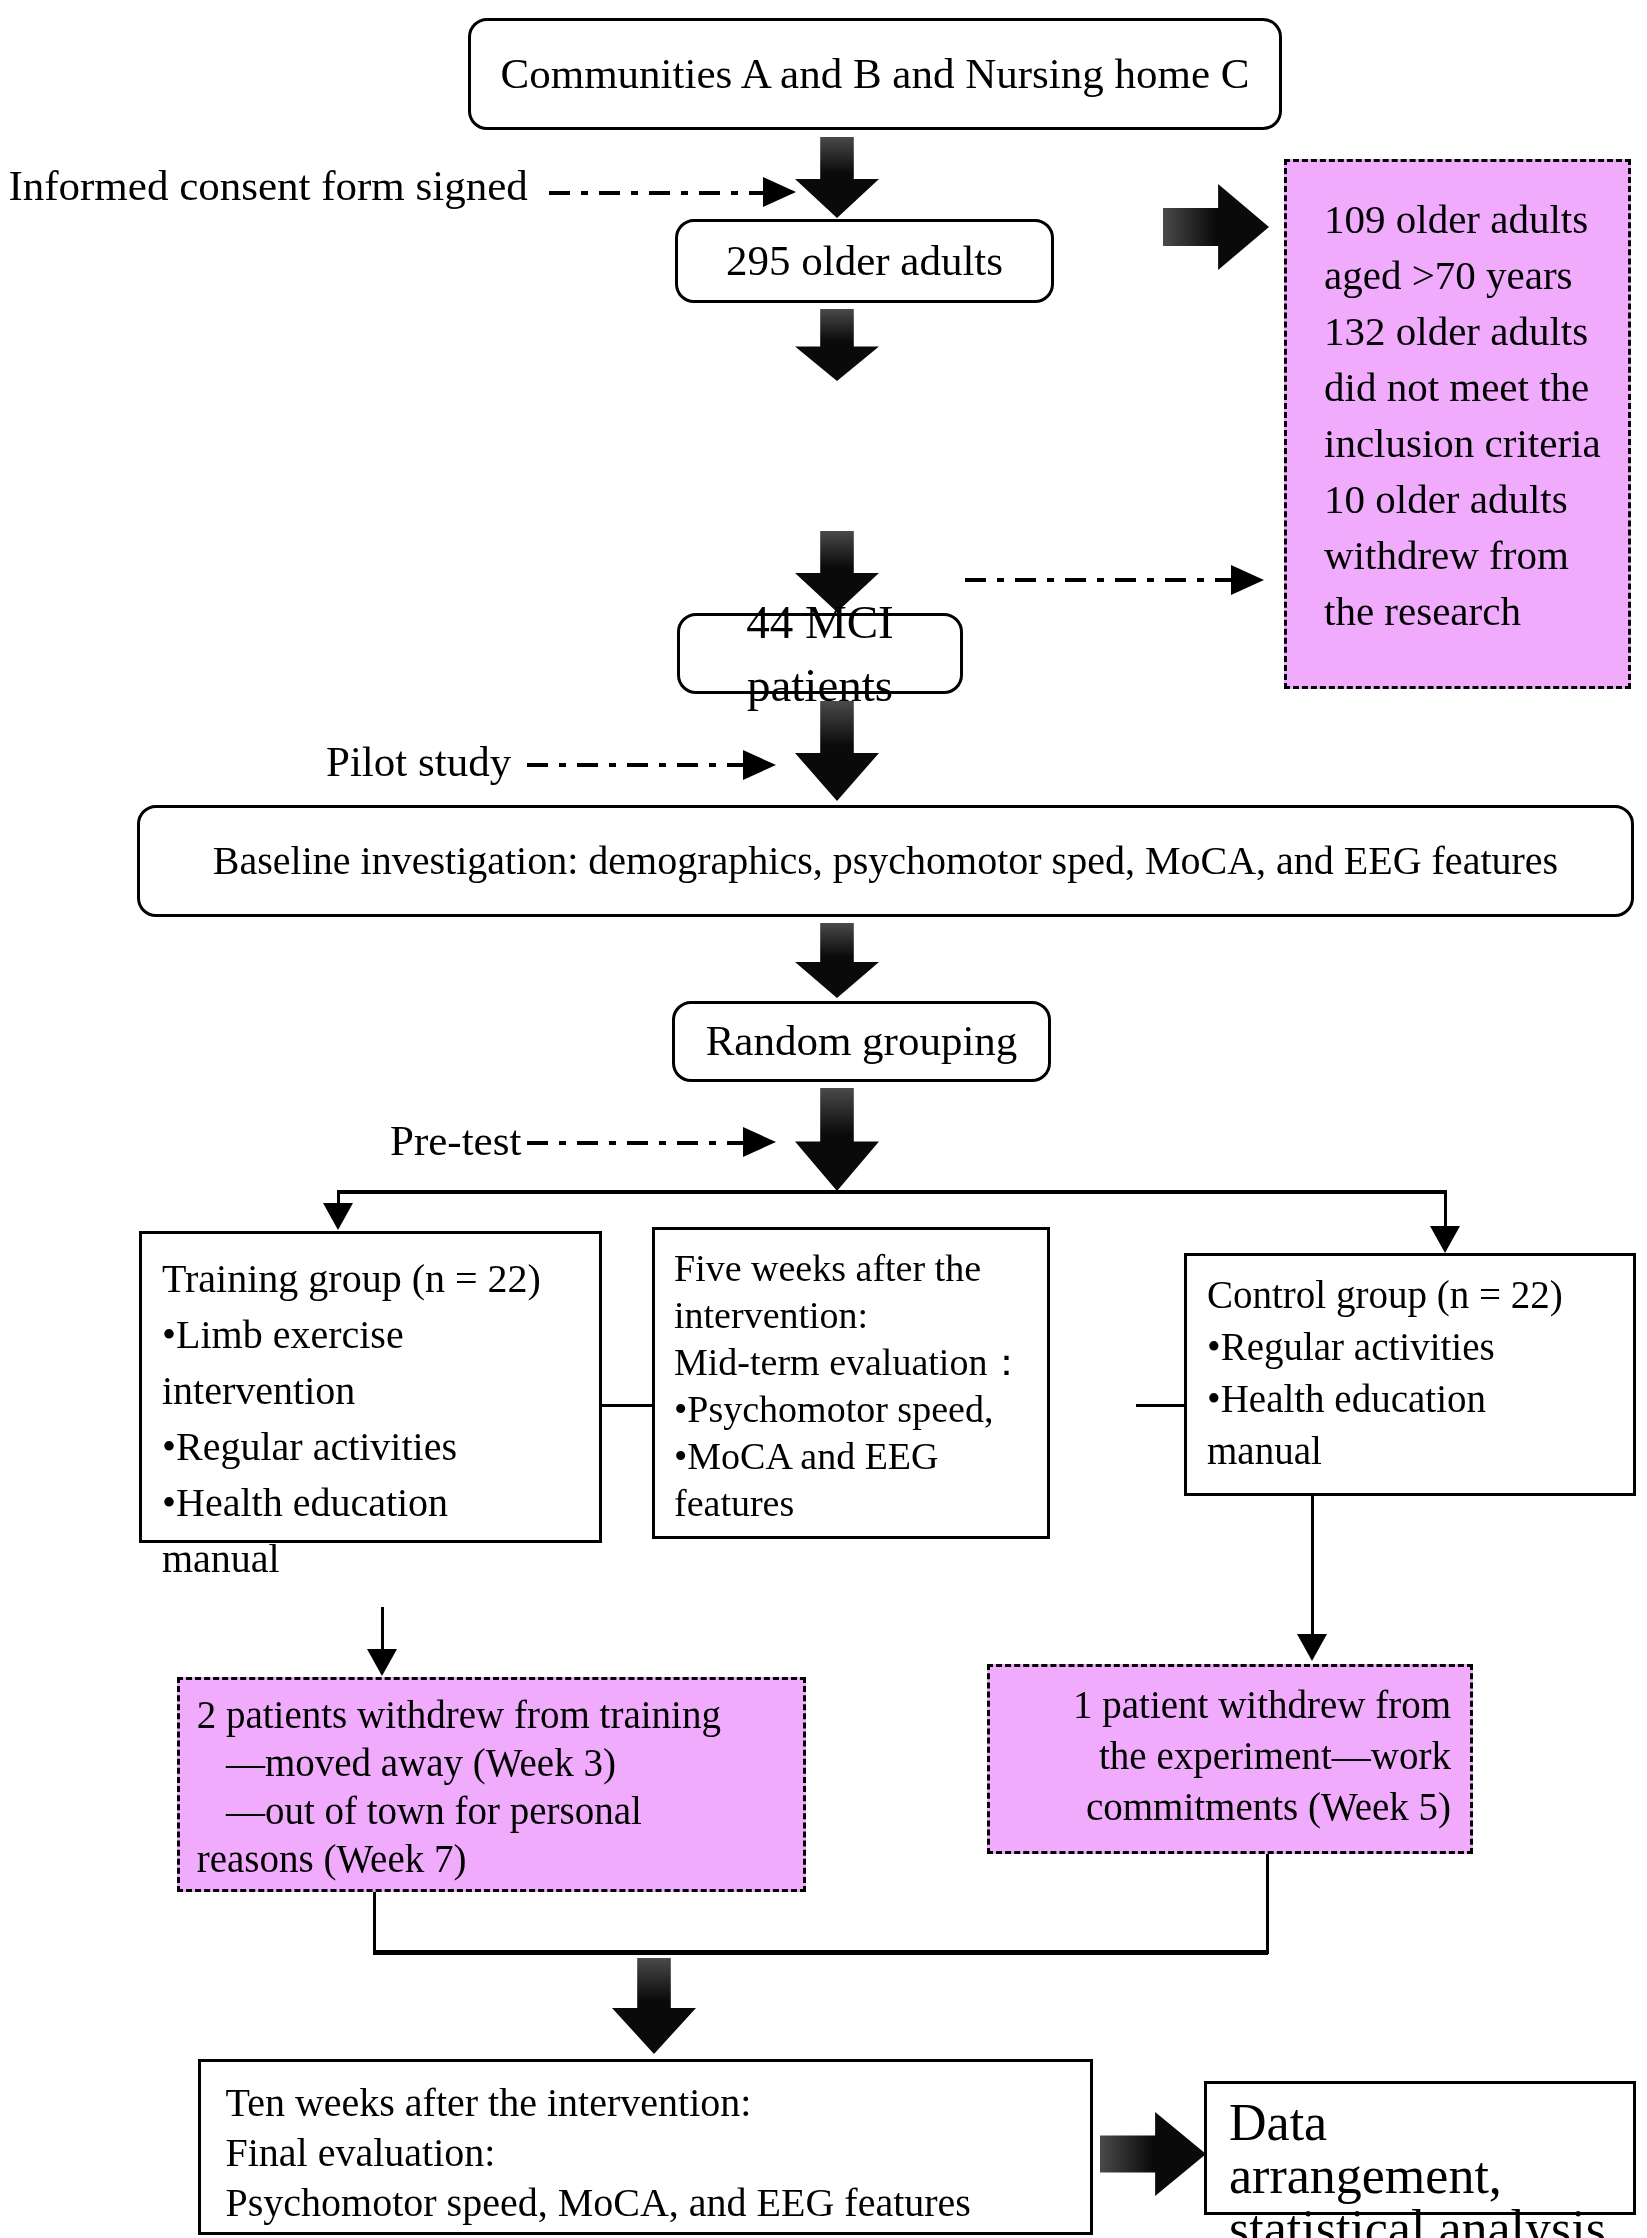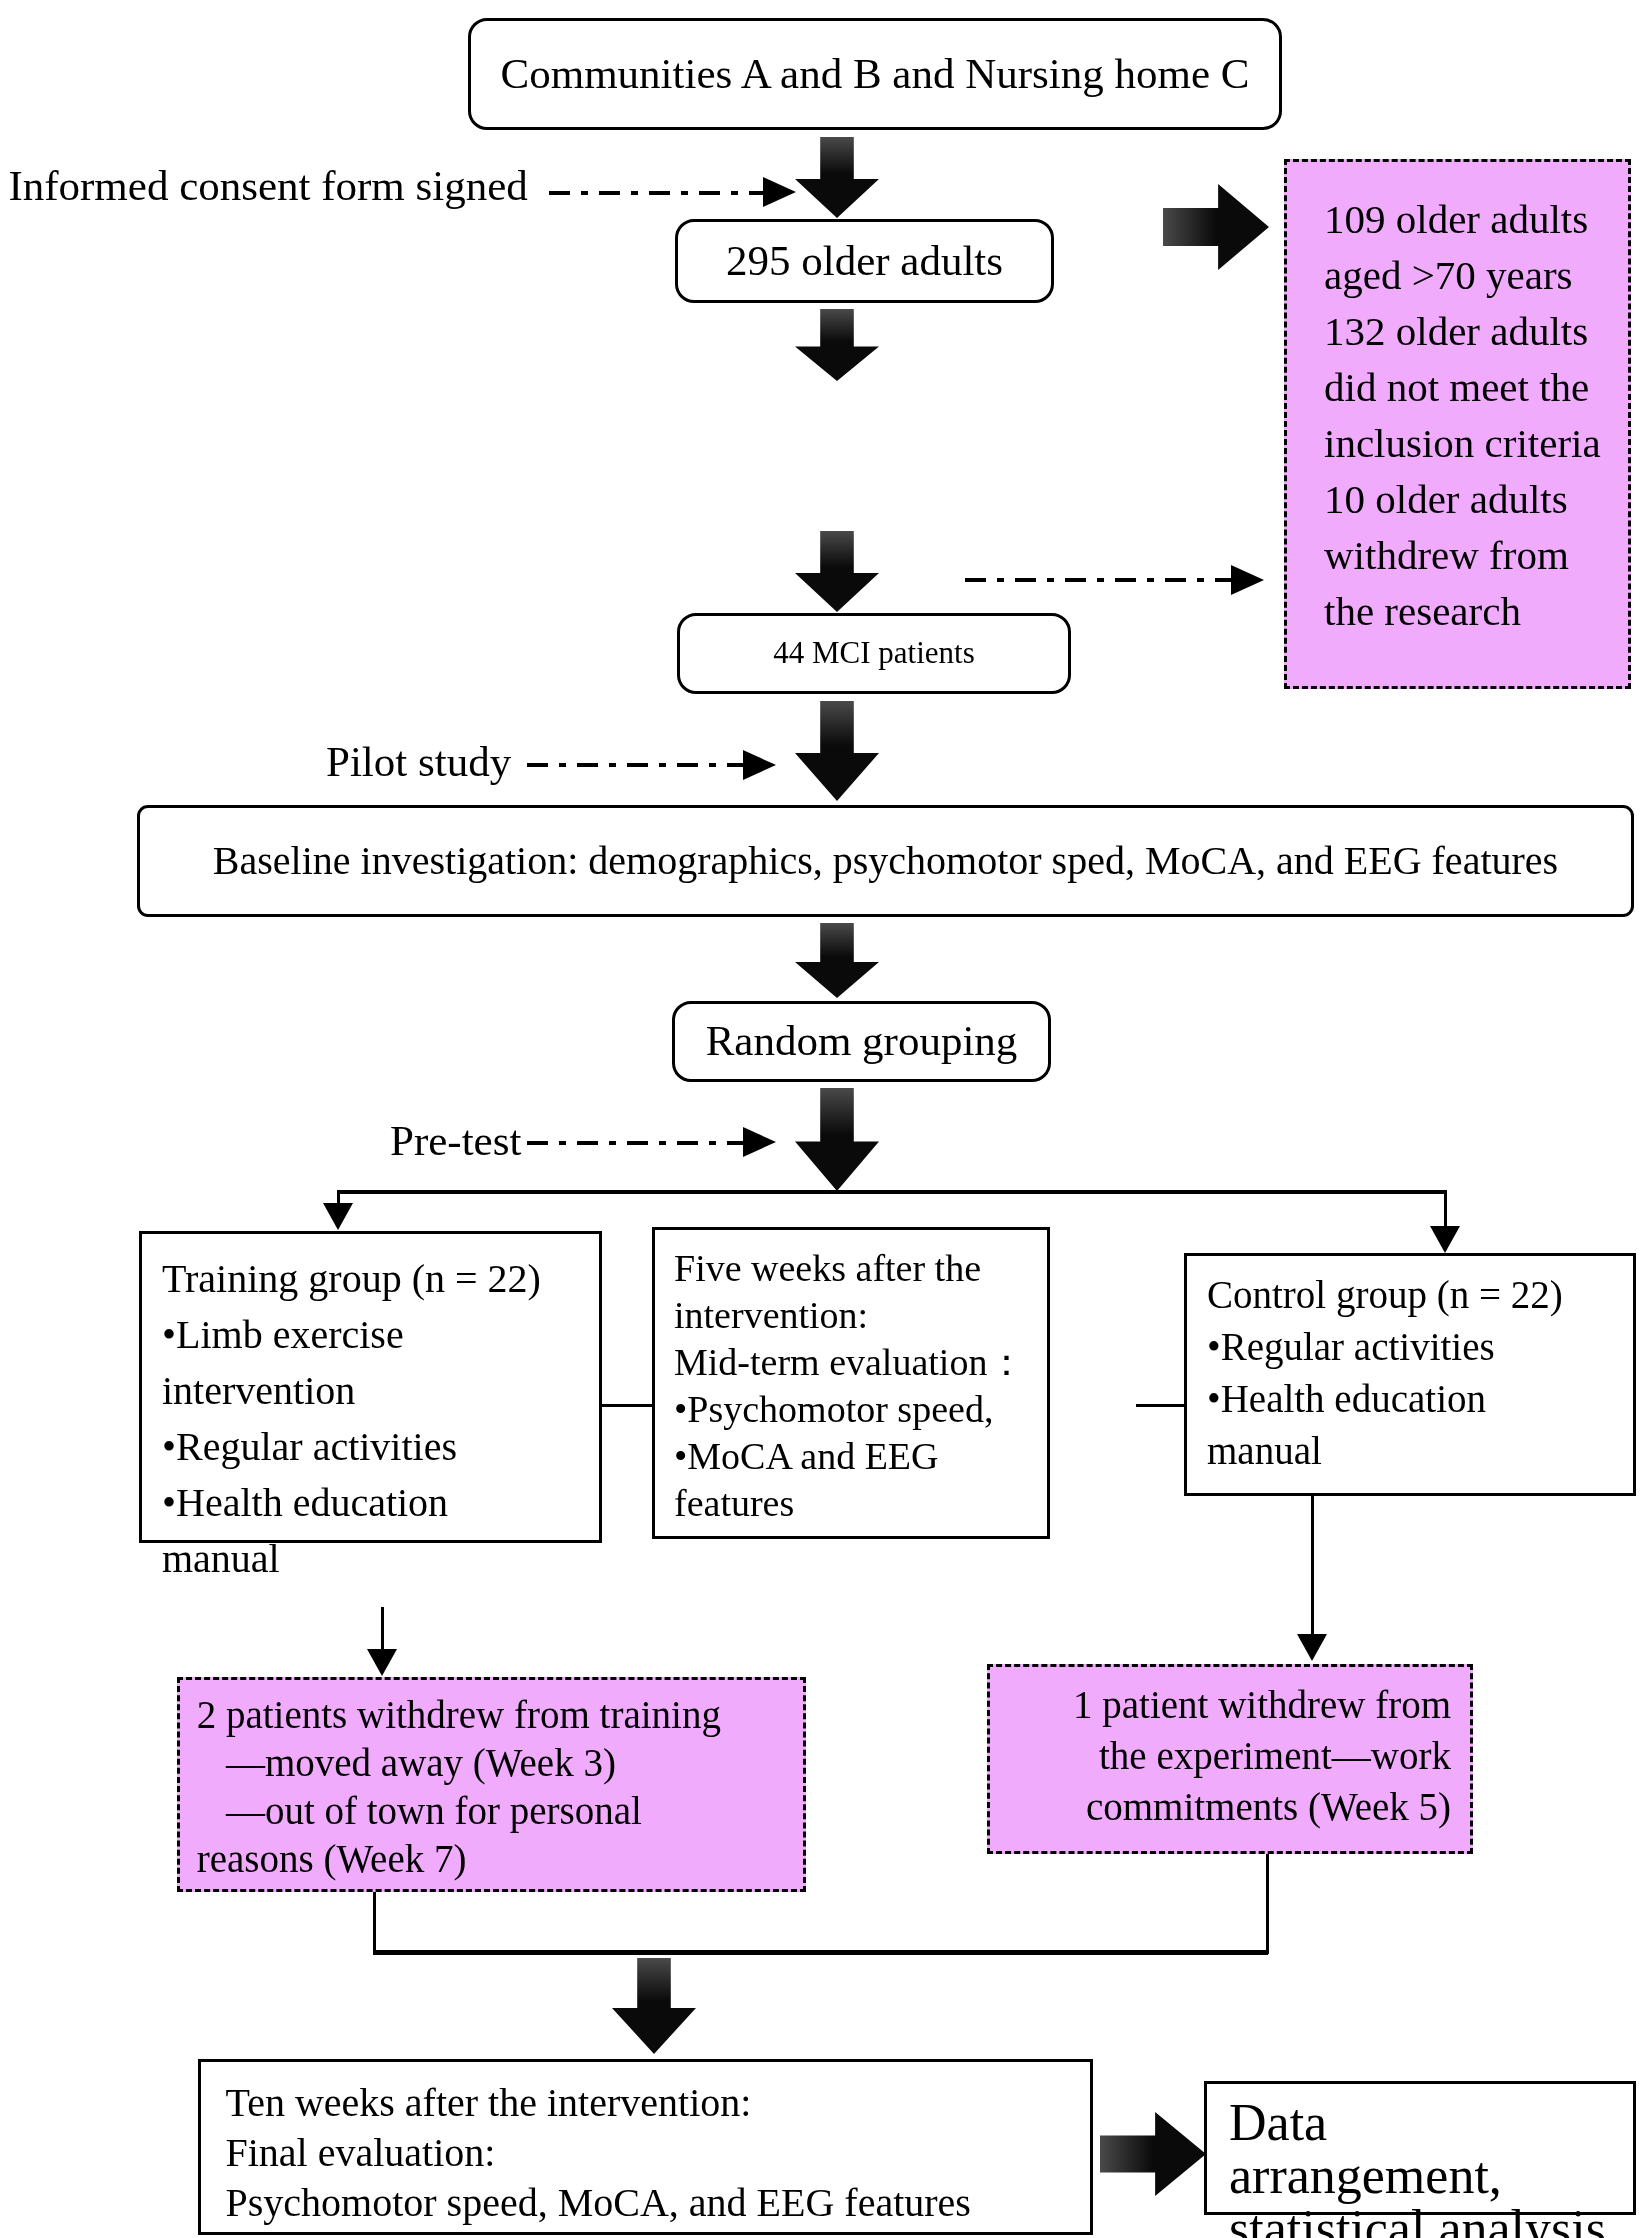--- a/index.html
+++ b/index.html
@@ -62,31 +62,31 @@
   </div>
 
   <div class="blockdown" style="left:795px;top:309px;width:84px;height:72px;"></div>
 
 
   <div class="blockdown" style="left:795px;top:531px;width:84px;height:81px;"></div>
 
   <div class="ddline" style="left:965px;top:578px;width:268px;"></div>
   <div class="headright" style="left:1231px;top:565px;"></div>
 
-  <div class="box rounded ctr" style="left:677px;top:613px;width:394px;height:81px;font-size:31px;">
+  <div class="box rounded ctr" style="left:677px;top:613px;width:286px;height:81px;font-size:47px;">
     <span class="txt">44 MCI patients</span>
   </div>
 
   <div class="blockdown" style="left:795px;top:701px;width:84px;height:100px;"></div>
 
   <div class="label" style="left:326px;top:737px;font-size:43px;">Pilot study</div>
   <div class="ddline" style="left:527px;top:763px;width:217px;"></div>
   <div class="headright" style="left:743px;top:750px;"></div>
 
-  <div class="box rounded ctr" style="left:137px;top:805px;width:1497px;height:112px;font-size:40px;border-radius:11px;">
+  <div class="box rounded ctr" style="left:137px;top:805px;width:1497px;height:112px;font-size:40px;">
     <span class="txt">Baseline investigation: demographics, psychomotor sped, MoCA, and EEG features</span>
   </div>
 
   <div class="blockdown" style="left:795px;top:923px;width:84px;height:75px;"></div>
 
   <div class="box rounded ctr" style="left:672px;top:1001px;width:379px;height:81px;font-size:43px;">
     <span class="txt">Random grouping</span>
   </div>
 
   <div class="label" style="left:390px;top:1116px;font-size:43px;">Pre-test</div>

